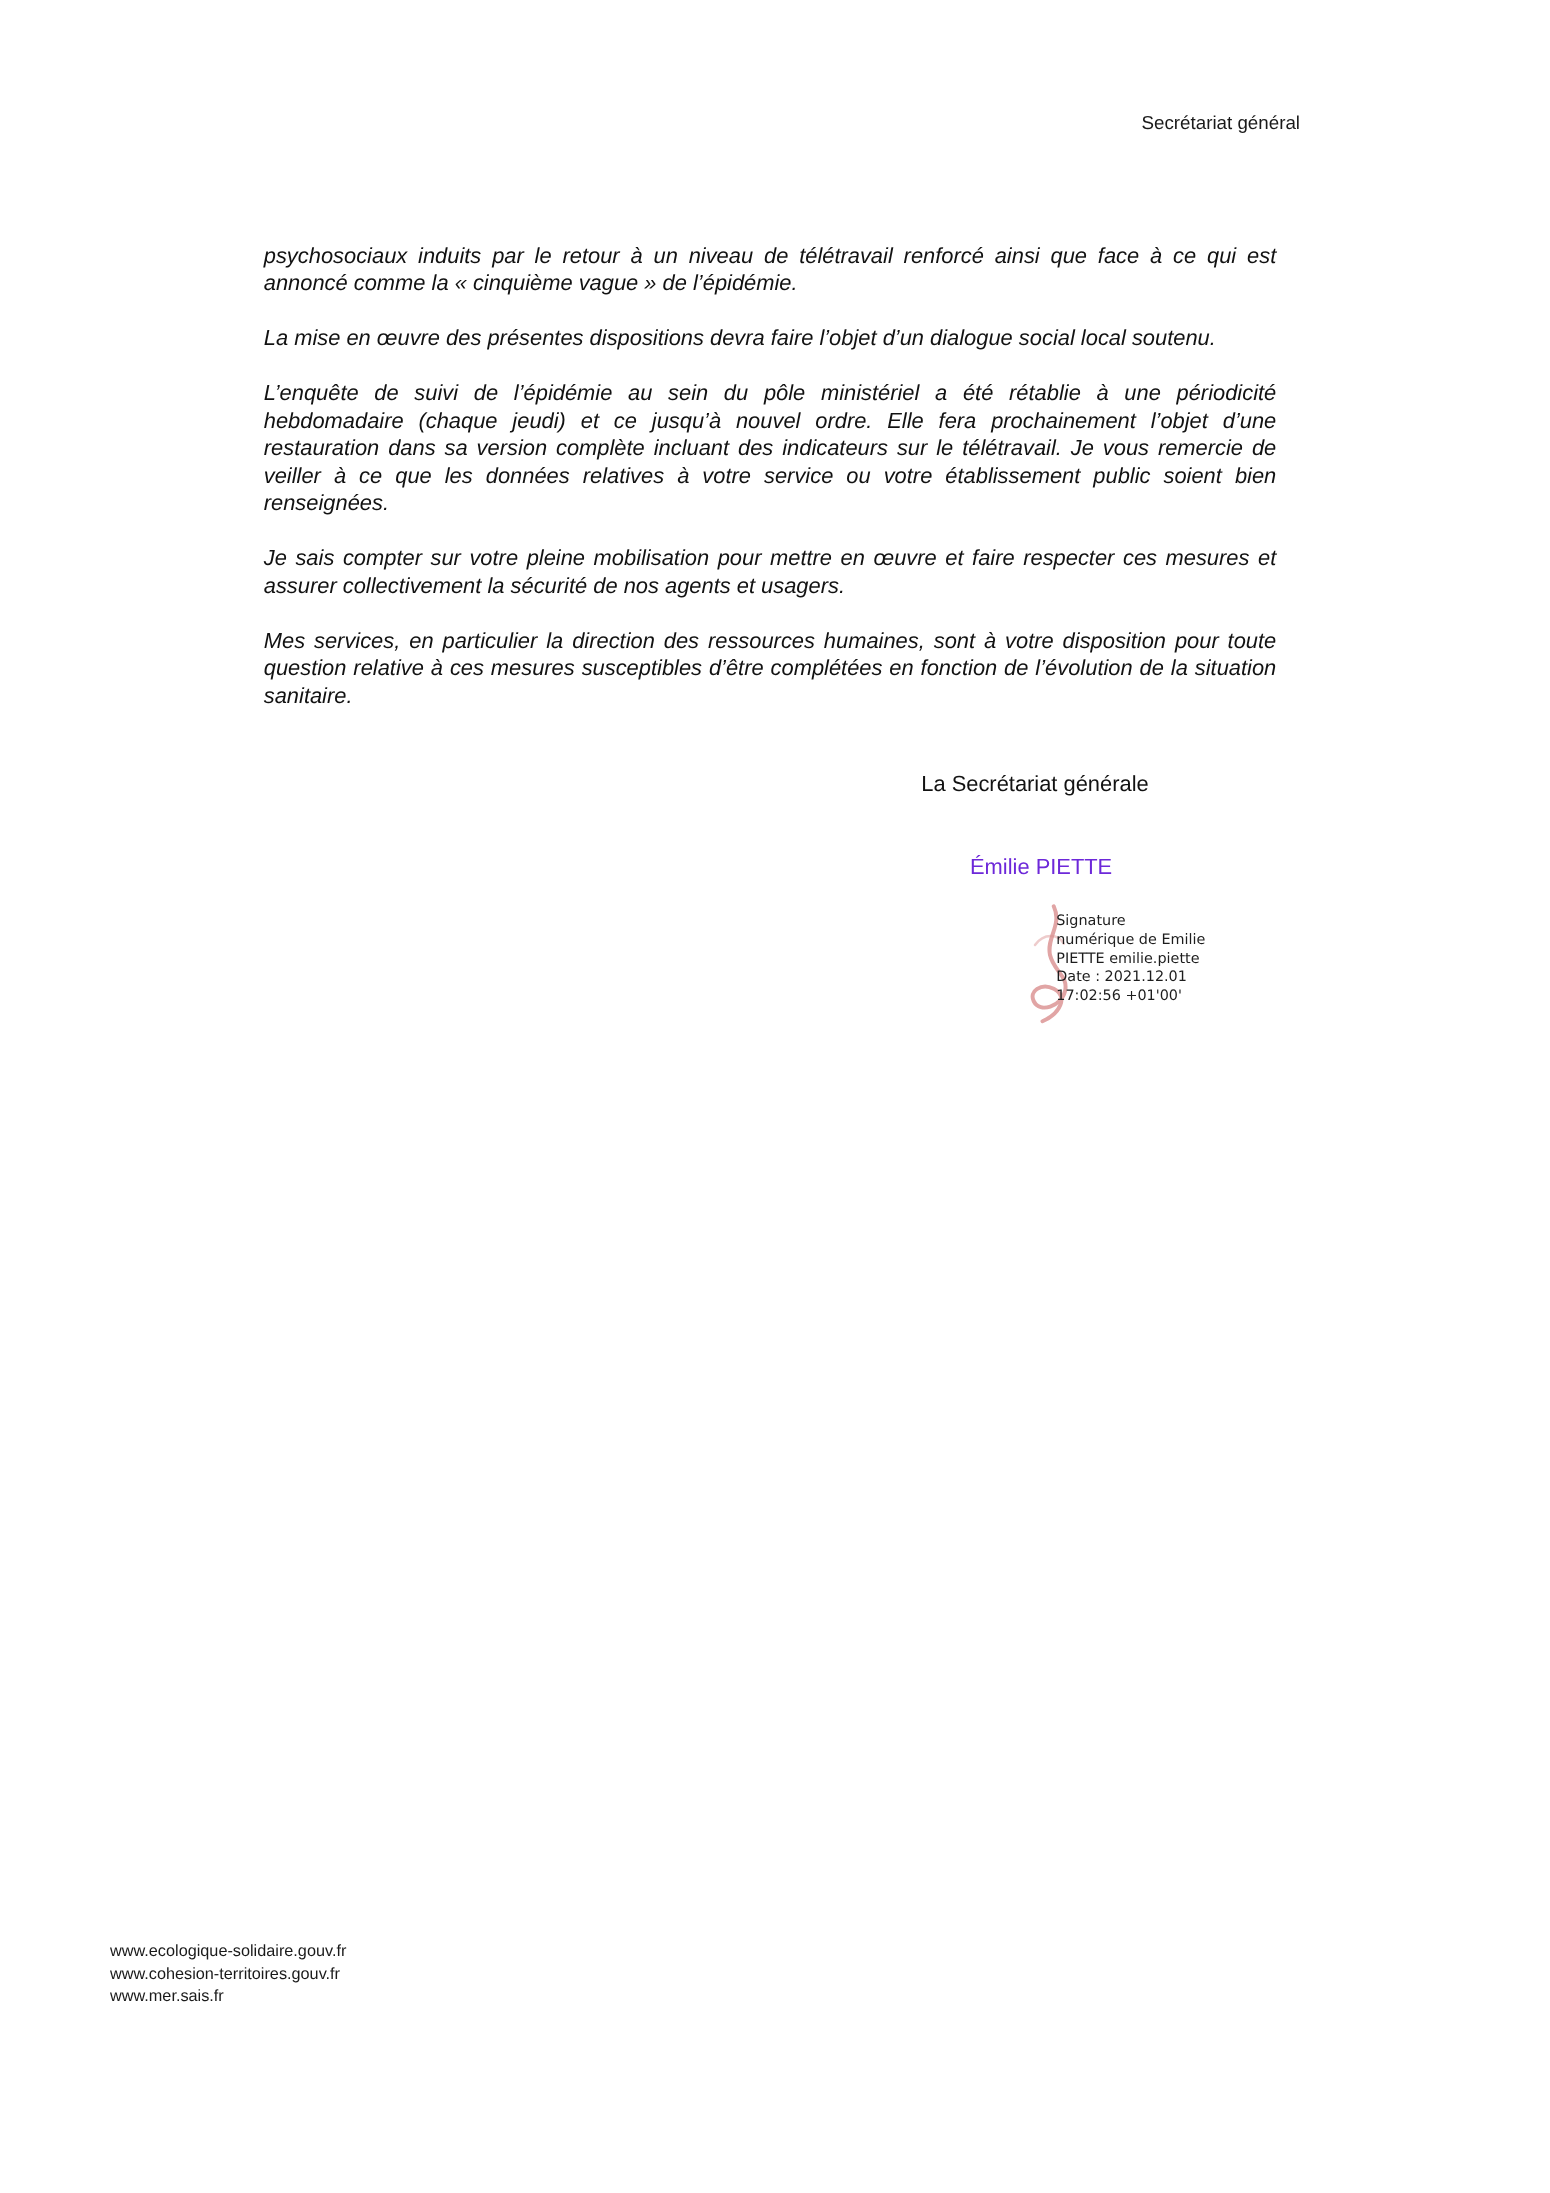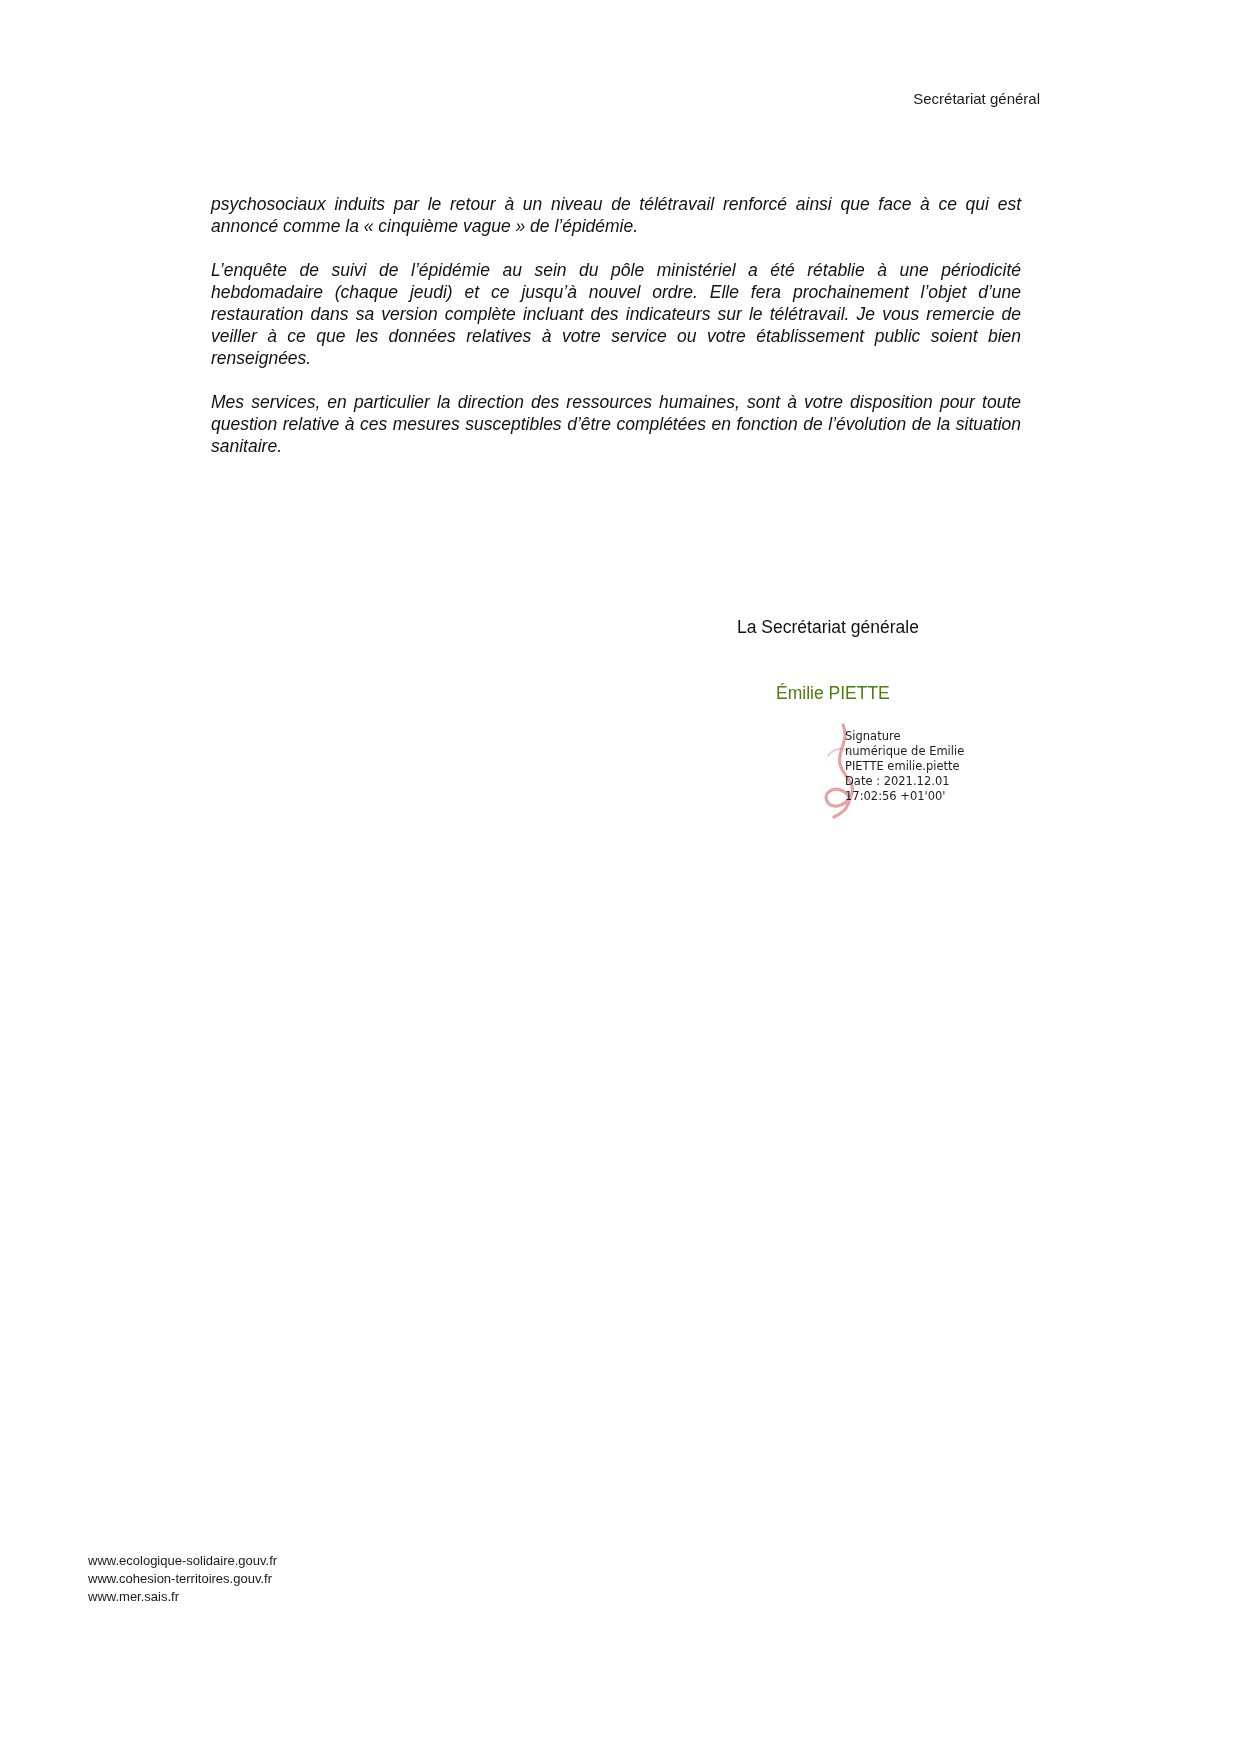--- a/index.html
+++ b/index.html
@@ -34,21 +34,21 @@
   .sig-role {
     position:absolute;
     left:737px; top:617px;
     font-size:17.5px;
     color:#121212;
   }
   .sig-name {
     position:absolute;
     left:776px; top:683px;
     font-size:17.5px;
-    color:#4d7c0f;
+    color:#6d28d9;
   }
   .digital-sig {
     position:absolute;
     left:730px; top:726px;
     width:260px; height:100px;
   }
   .digital-sig .signer {
     position:absolute;
     left:0; top:4px;
     font-family:"DejaVu Sans", sans-serif;
@@ -89,21 +89,23 @@
 </style>
 </head>
 <body>
 
 <div class="page">
 
   <div class="header">Secrétariat général</div>
 
   <div class="body-text">
     <p>psychosociaux induits par le retour à un niveau de télétravail renforcé ainsi que face à ce qui est annoncé comme la « cinquième vague » de l’épidémie.</p>
+    <p>La mise en œuvre des présentes dispositions devra faire l’objet d’un dialogue social local soutenu.</p>
     <p>L’enquête de suivi de l’épidémie au sein du pôle ministériel a été rétablie à une périodicité hebdomadaire (chaque jeudi) et ce jusqu’à nouvel ordre. Elle fera prochainement l’objet d’une restauration dans sa version complète incluant des indicateurs sur le télétravail. Je vous remercie de veiller à ce que les données relatives à votre service ou votre établissement public soient bien renseignées.</p>
+    <p class="gap-lg">Je sais compter sur votre pleine mobilisation pour mettre en œuvre et faire respecter ces mesures et assurer collectivement la sécurité de nos agents et usagers.</p>
     <p class="gap-md">Mes services, en particulier la direction des ressources humaines, sont à votre disposition pour toute question relative à ces mesures susceptibles d’être complétées en fonction de l’évolution de la situation sanitaire.</p>
   </div>
 
   <div class="sig-role">La Secrétariat générale</div>
 
   <div class="sig-name">Émilie PIETTE</div>
 
   <div class="digital-sig">
     <svg class="flourish" viewBox="0 0 50 100">
       <path d="M27 3 C 34 18, 21 28, 24 42 C 27 55, 39 59, 36 71 C 33 83, 16 89, 11 79 C 7 71, 17 64, 27 69 C 39 75, 32 89, 18 95" fill="none" stroke="#d98f8f" stroke-width="3.2" stroke-linecap="round" opacity="0.8"></path>

